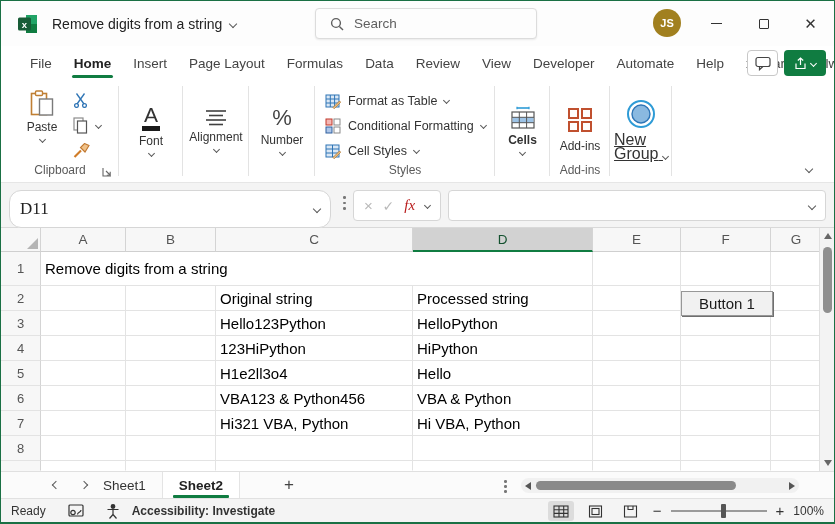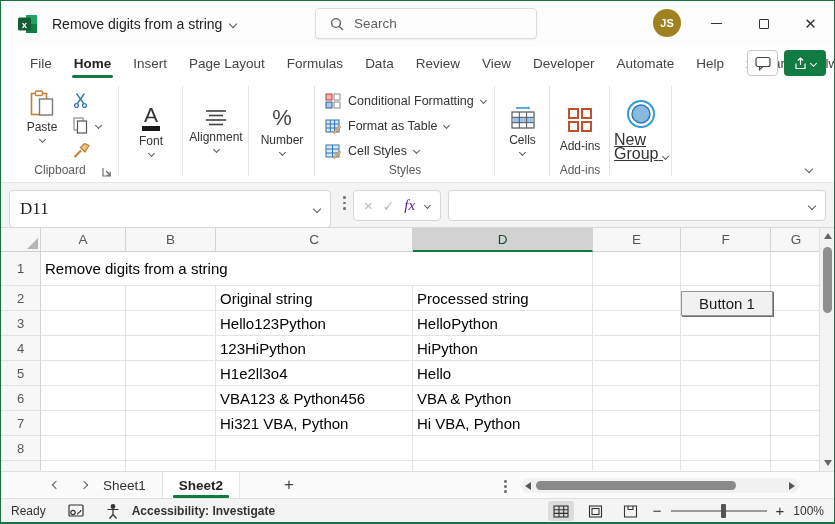--- a/index.html
+++ b/index.html
@@ -41,35 +41,35 @@
   .paste-big { position:absolute; left:18px; top:10px; width:46px; display:flex; flex-direction:column; align-items:center; gap:3px; }
   .mini-col { position:absolute; left:72px; top:12px; display:flex; flex-direction:column; gap:9px; }
   .mini-row { display:flex; align-items:center; gap:8px; height:16px; }
   .launcher { position:absolute; right:7px; bottom:5px; }
   .collapsed { display:flex; flex-direction:column; align-items:center; justify-content:center; gap:3px; padding-top:4px; height:96px; }
   .font-icon { font-size:21px; color:#333; line-height:20px; font-weight:500; }
   .font-bar { width:18px; height:5px; background:#1a1a1a; margin-top:1px; }
   .pct-icon { font-size:22px; color:#444; line-height:24px; }
   .styles-grp { width:180px; }
   .style-item { display:flex; align-items:center; gap:7px; height:25px; padding-left:10px; font-size:12.5px; color:#333; }
-  .cells-grp { width:55px; } .editing-grp { width:58px; }
+  .cells-grp { width:55px;font-weight:bold; } .editing-grp { width:58px; }
   .addins-grp { width:60px; } .newgroup-grp { width:62px; }
   .two-line { font-size:16px; color:#333; text-align:left; line-height:14px;text-decoration:underline; }
   .collapse-chev { position:absolute; right:22px; bottom:10px; }
 
   
   .fbar { position:absolute; top:182px; left:0; right:0; height:45px; background:#f4f4f4; border-bottom:1px solid #d9d9d9; }
-  .namebox { position:absolute; left:8px; top:7px; width:322px; height:38px; background:#fff; border:1px solid #d6d6d6; border-radius:4px; display:flex; align-items:center; padding:0 10px; font-family:"Liberation Serif", serif; font-size:17px; color:#222; }
+  .namebox { position:absolute; left:8px; top:7px; width:322px; height:38px; background:#fff; border:1px solid #d6d6d6; border-radius:12px; display:flex; align-items:center; padding:0 10px; font-family:"Liberation Serif", serif; font-size:17px; color:#222; }
   .namebox .chv { margin-left:auto; }
   .vdots { position:absolute; left:342px; top:13px; display:flex; flex-direction:column; gap:3px; }
   .vdots i { width:2.5px; height:2.5px; background:#777; border-radius:50%; }
   .fxbox { position:absolute; left:352px; top:7px; width:88px; height:31px; background:#fff; border:1px solid #d6d6d6; border-radius:4px; display:flex; align-items:center; justify-content:space-evenly; }
   .fx-x { color:#b9b9b9; font-size:15px; }
   .fx-check { color:#b9b9b9; font-size:14px; }
-  .fx-fx { font-family:"Liberation Serif", serif; font-style:italic; font-size:15px; color:#4c1d95; }
+  .fx-fx { font-family:"Liberation Serif", serif; font-style:italic; font-size:15px; color:#b91c1c; }
   .finput { position:absolute; left:447px; top:7px; right:8px; height:31px; background:#fff; border:1px solid #d6d6d6; border-radius:4px; display:flex; align-items:center; padding:0 10px; font-size:14px; }
   .finput .chv { margin-left:auto; }
 
   
   .grid { position:absolute; top:227px; left:0; right:0; height:243px; background:#fff; }
   .ghead { display:flex; height:24px; }
   .hcell { background:#f7f7f7; border-right:1px solid #d4d4d4; border-bottom:1px solid #cfcfcf; display:flex; align-items:center; justify-content:center; font-size:13.5px; color:#555; }
   .hcell.sel { background:#d2d2d2; border-bottom:2px solid #107C41; color:#14512F; font-weight:500; }
   .corner { width:40px; background:#f7f7f7; border-right:1px solid #d4d4d4; border-bottom:1px solid #cfcfcf; position:relative; }
   .corner::after { content:""; position:absolute; right:2px; bottom:2px; border-style:solid; border-width:0 0 11px 11px; border-color:transparent transparent #b5b5b5 transparent; }
@@ -255,35 +255,35 @@
         <span class="pct-icon">%</span>
         <span class="glabel">Number</span>
         <span class="chv sm"></span>
       </div>
     </div>
 
     <div class="rgroup styles-grp">
       <div style="padding-top:8px">
         <div class="style-item">
           <svg width="16" height="16" viewBox="0 0 16 16">
+            <rect x="1" y="2" width="13" height="12" fill="#dbe8f5" stroke="#2e74b5" stroke-width="1"></rect>
+            <path d="M1 6 h13 M1 10 h13 M5.3 2 v12 M9.6 2 v12" stroke="#2e74b5" stroke-width="1" fill="none"></path>
+            <path d="M8 14.5 L14.5 8 l1.2 1.2 -6.5 6.5z" fill="#f2c288" stroke="#b07830" stroke-width="0.8"></path>
+          </svg>
+          <span>Format as Table</span>
+          <span class="chv sm"></span>
+        </div>
+        <div class="style-item">
+          <svg width="16" height="16" viewBox="0 0 16 16">
             <rect x="1" y="1" width="6" height="6" fill="#f4b7b4" stroke="#c0392b" stroke-width="1"></rect>
             <rect x="1" y="9" width="6" height="6" fill="#aec6e8" stroke="#2e5f9e" stroke-width="1"></rect>
             <rect x="9" y="1" width="6" height="6" fill="none" stroke="#8a8a8a" stroke-width="1"></rect>
             <rect x="9" y="9" width="6" height="6" fill="none" stroke="#8a8a8a" stroke-width="1"></rect>
           </svg>
           <span>Conditional Formatting</span>
-          <span class="chv sm"></span>
-        </div>
-        <div class="style-item">
-          <svg width="16" height="16" viewBox="0 0 16 16">
-            <rect x="1" y="2" width="13" height="12" fill="#dbe8f5" stroke="#2e74b5" stroke-width="1"></rect>
-            <path d="M1 6 h13 M1 10 h13 M5.3 2 v12 M9.6 2 v12" stroke="#2e74b5" stroke-width="1" fill="none"></path>
-            <path d="M8 14.5 L14.5 8 l1.2 1.2 -6.5 6.5z" fill="#f2c288" stroke="#b07830" stroke-width="0.8"></path>
-          </svg>
-          <span>Format as Table</span>
           <span class="chv sm"></span>
         </div>
         <div class="style-item">
           <svg width="16" height="16" viewBox="0 0 16 16">
             <rect x="1" y="2" width="13" height="12" fill="#dbe8f5" stroke="#2e74b5" stroke-width="1"></rect>
             <path d="M1 6 h13 M1 10 h13 M7.5 2 v12" stroke="#2e74b5" stroke-width="1" fill="none"></path>
             <path d="M8 14.5 L14.5 8 l1.2 1.2 -6.5 6.5z" fill="#f2c288" stroke="#b07830" stroke-width="0.8"></path>
           </svg>
           <span>Cell Styles</span>
           <span class="chv sm"></span>

